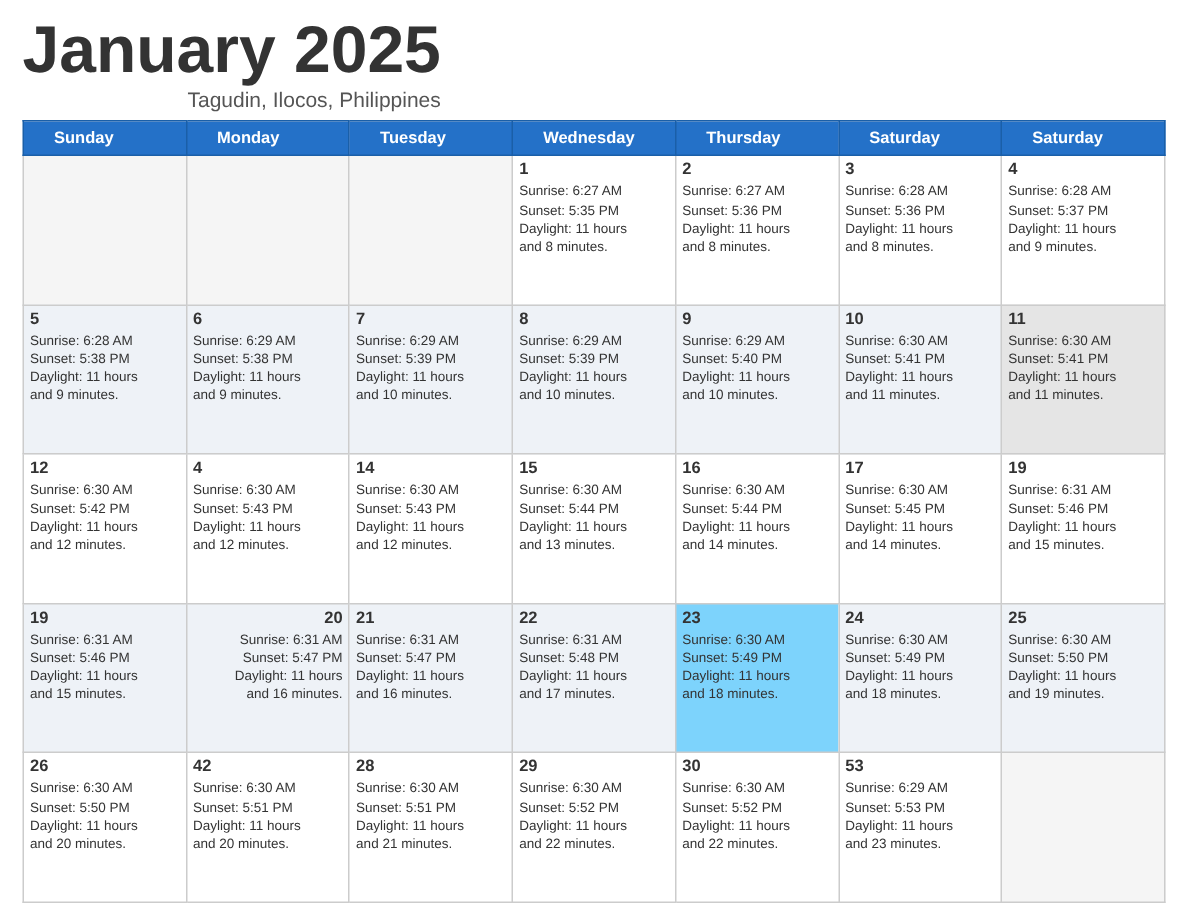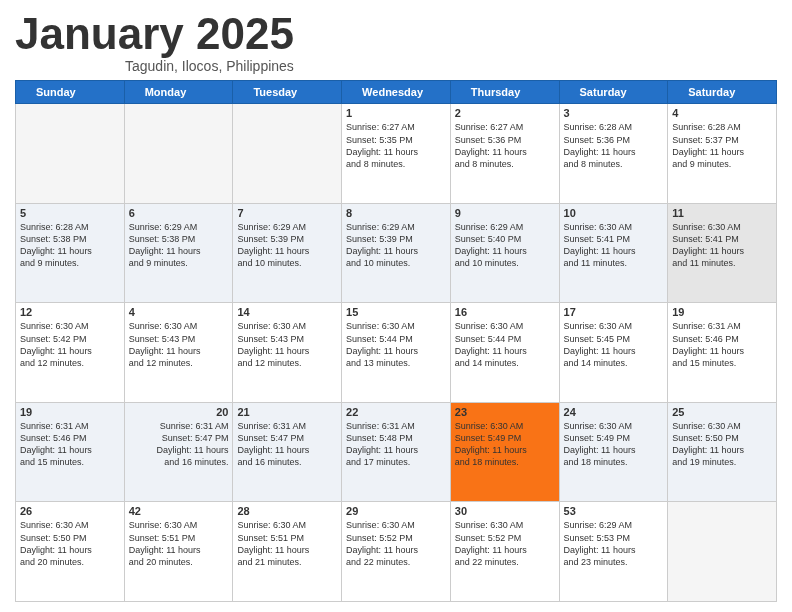--- a/index.html
+++ b/index.html
@@ -271,21 +271,21 @@
 Daylight: 11 hours
 and 16 minutes.</div>
           </td>
           <td style="background-color: rgb(238, 242, 247);">
             <div class="day-number">22</div>
             <div class="day-info" style="white-space: pre-line;">Sunrise: 6:31 AM
 Sunset: 5:48 PM
 Daylight: 11 hours
 and 17 minutes.</div>
           </td>
-          <td style="background-color: #f97316; margin-top: 30px;">
+          <td style="background-color: #7dd3fc; margin-top: 30px;">
             <div class="day-number">23</div>
             <div class="day-info" style="white-space: pre-line;">Sunrise: 6:30 AM
 Sunset: 5:49 PM
 Daylight: 11 hours
 and 18 minutes.</div>
           </td>
           <td style="background-color: rgb(238, 242, 247);">
             <div class="day-number">24</div>
             <div class="day-info" style="white-space: pre-line;">Sunrise: 6:30 AM
 Sunset: 5:49 PM

